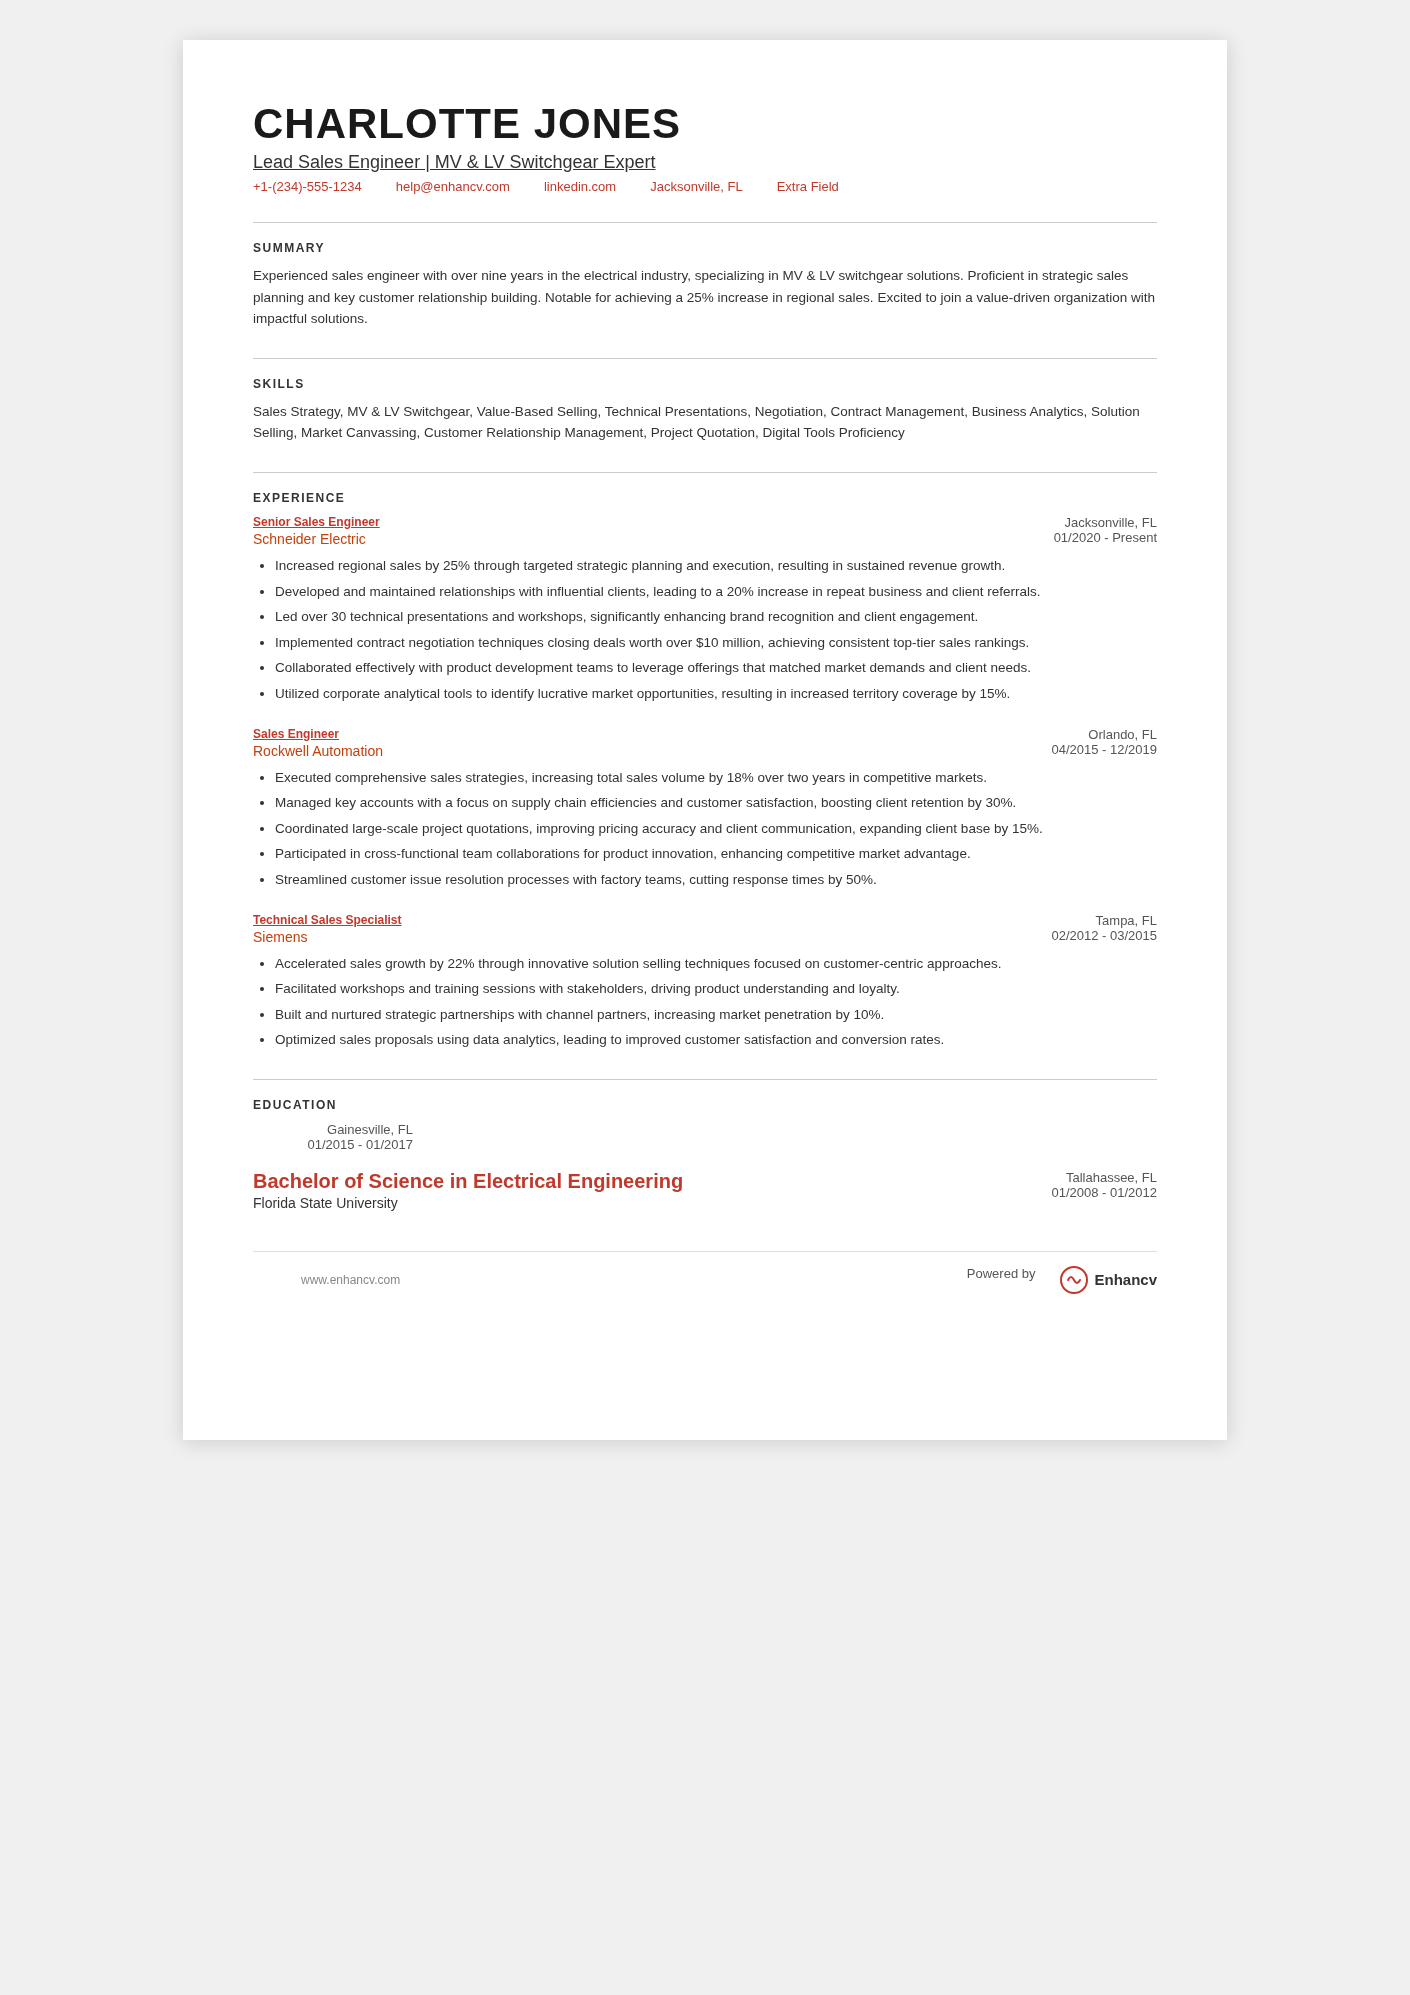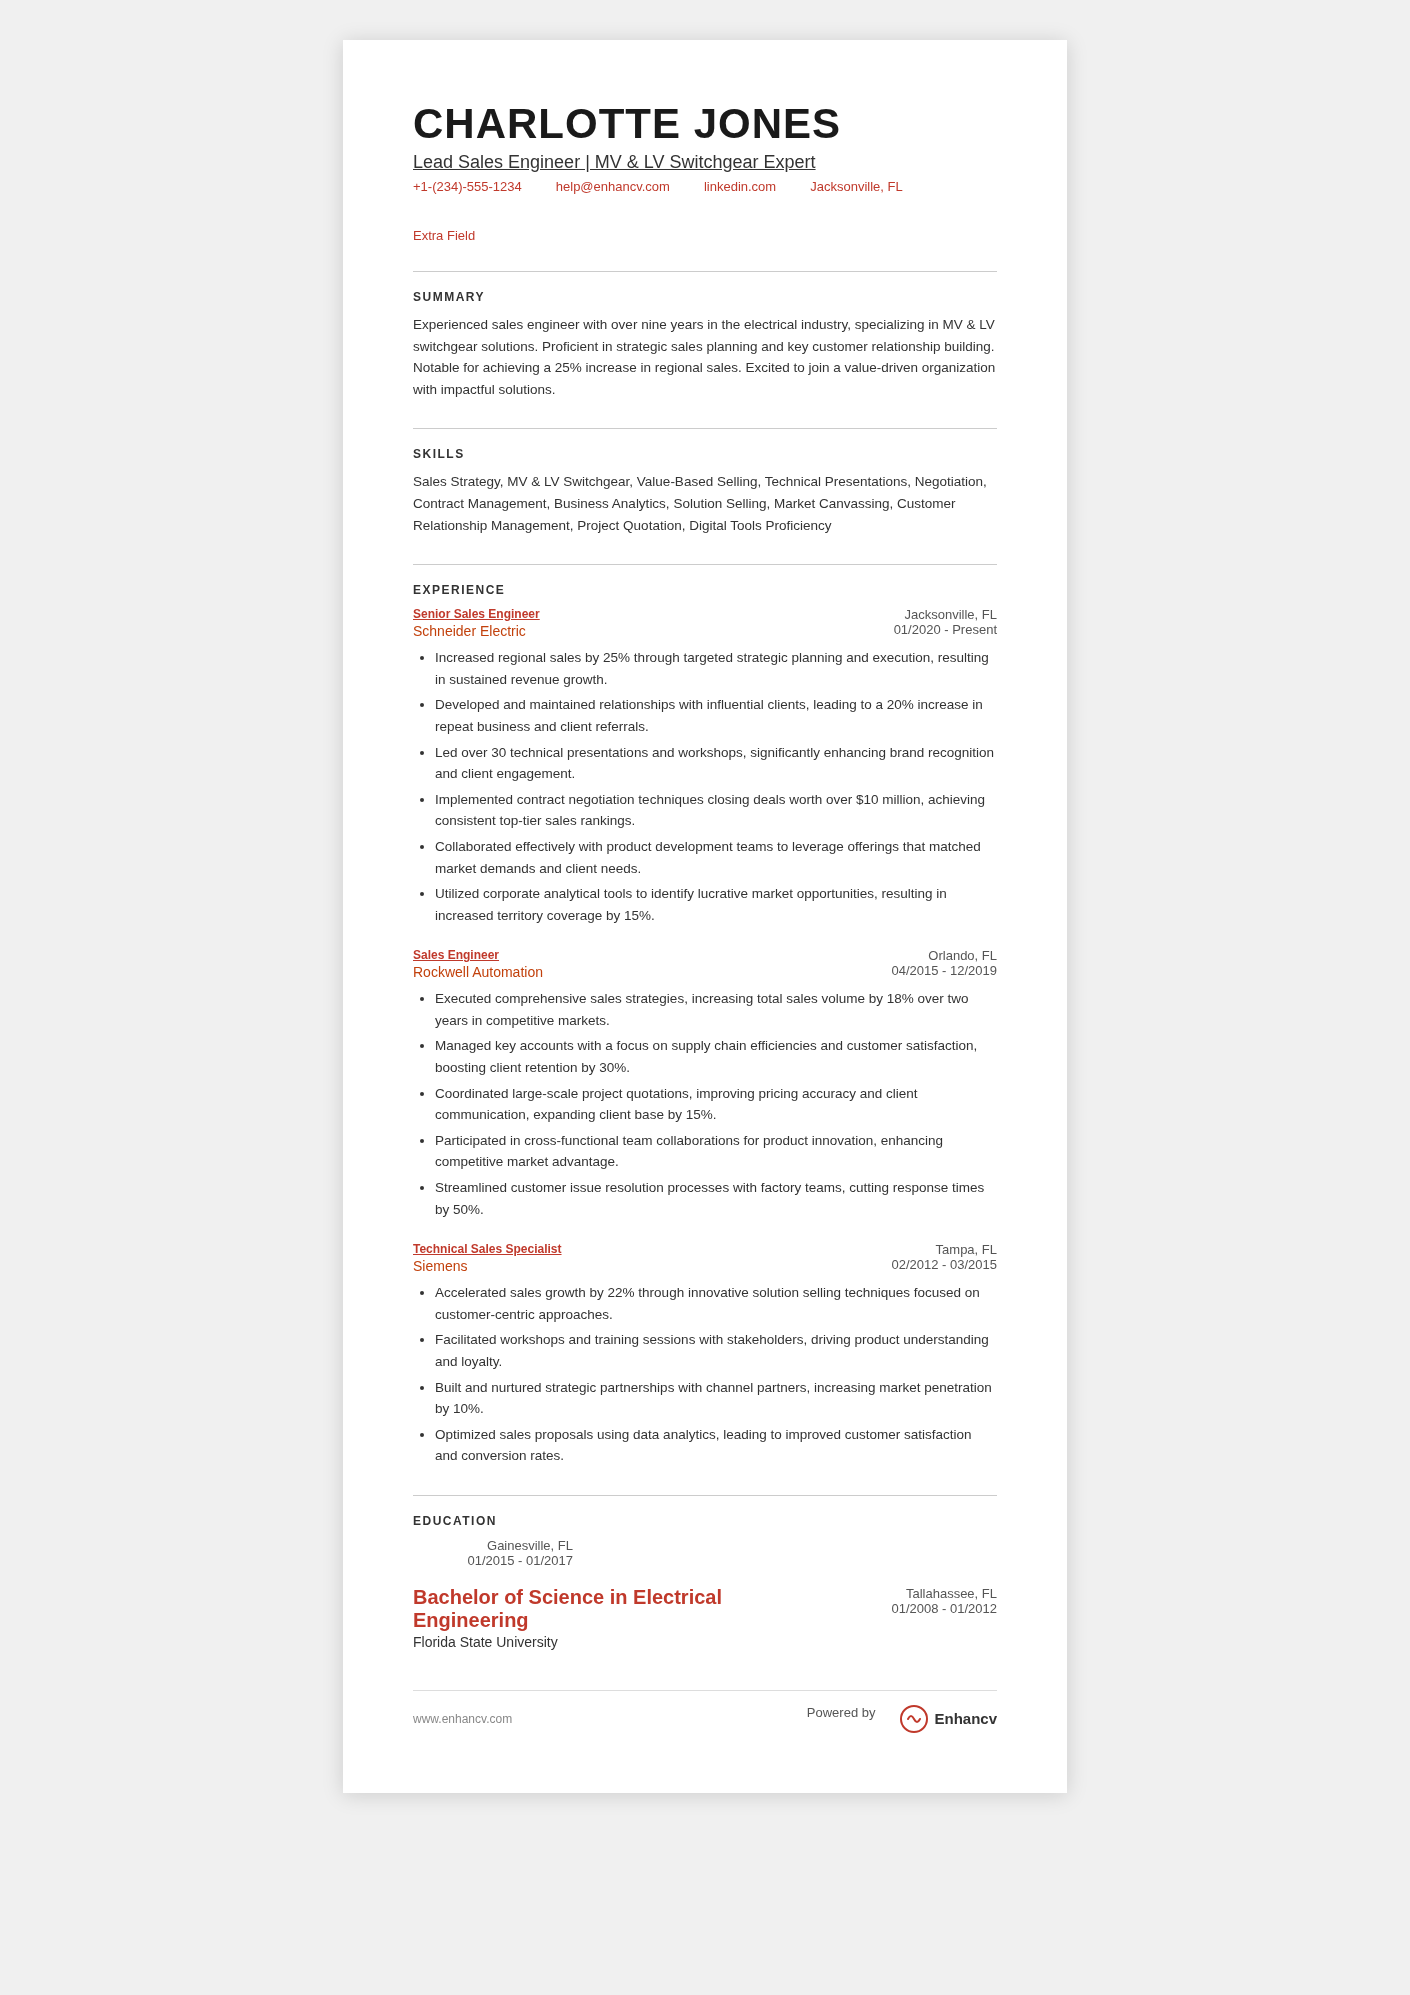--- a/index.html
+++ b/index.html
@@ -5,21 +5,21 @@
     * { margin: 0; padding: 0; box-sizing: border-box; }
     body {
       font-family: 'Arial', sans-serif;
       background: #f0f0f0;
       display: flex;
       justify-content: center;
       padding: 40px 20px;
     }
     .page {
       background: #ffffff;
-      width: 724px;
+      width: 1044px;
       min-height: 1400px;
       padding: 60px 70px 60px 70px;
       box-shadow: 0 2px 20px rgba(0,0,0,0.15);
       position: relative;
     }
     .name {
       font-size: 42px;
       font-weight: 900;
       color: #1a1a1a;
       letter-spacing: 1px;
@@ -129,20 +129,21 @@
       border-top: 1px solid #ddd;
       margin-top: 40px;
       padding-top: 14px;
       display: flex;
       justify-content: space-between;
       align-items: center;
     }
     .footer-left {
       font-size: 12px;
       color: #888;
+      margin-left: 48px;
     }
     .footer-right {
       display: flex;
       gap: 25px;
       font-size: 13px;
       color: #555;
       margin-left: 34px;
     }
     .enhancv-logo {
       display: flex;

